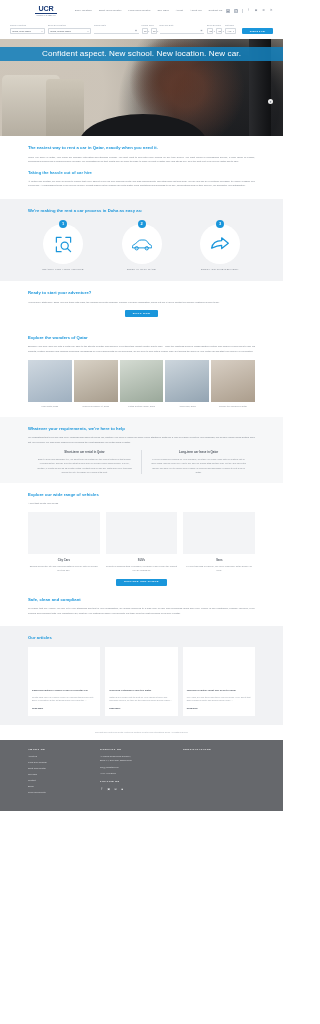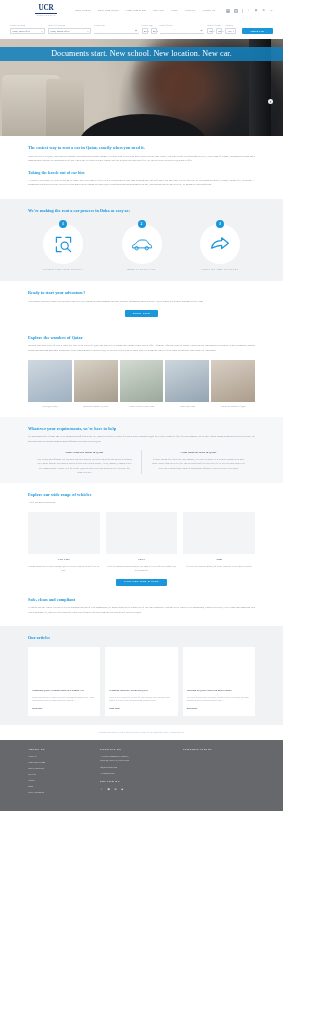--- a/index.html
+++ b/index.html
@@ -5,21 +5,21 @@
   * { margin:0; padding:0; box-sizing:border-box; }
   html,body { width:283px; }
   body {
     font-family:"Liberation Sans", sans-serif;
     background:#ffffff;
     color:#5a6068;
     font-size:3.1px;
     line-height:1.55;
     -webkit-font-smoothing:antialiased;
   }
-  .page { width:283px; overflow:hidden; position:relative;font-family:Liberation Serif, serif; }
+  .page { width:283px; overflow:hidden; position:relative; }
 
   
   .topbar { height:22px; background:#fff; display:flex; align-items:center; padding:0 10px; }
   .logo { width:24px; display:flex; flex-direction:column; align-items:center; margin-left:24px; }
   .logo-word { font-size:7.2px; font-weight:bold; color:#1b3c78; letter-spacing:-0.2px; line-height:1; }
   .logo-bar { width:22px; height:1.6px; background:#1b3c78; margin-top:0.7px; }
   .logo-sub { font-size:1.5px; color:#6b7a93; letter-spacing:0.15px; margin-top:0.6px; }
   .topnav { display:flex; align-items:center; gap:7px; margin-left:17px; flex:1; }
   .topnav a { font-size:2.5px; color:#6d7683; text-decoration:none; letter-spacing:0.15px; white-space:nowrap; }
   .topicons { display:flex; align-items:center; gap:4px; margin-left:auto; }
@@ -245,21 +245,21 @@
     </div>
   </div>
 
   <div class="hero">
     <div class="hero-photo"></div>
     <div class="hero-seat"></div>
     <div class="hero-seat2"></div>
     <div class="hero-pillar"></div>
     <div class="hero-shape-wheel"></div>
     <div class="hero-band">
-      <span>Documents start. New school. New location. New car.</span>
+      <span>Confident aspect. New school. New location. New car.</span>
     </div>
     <div class="hero-dot">✦</div>
   </div>
 
   <div class="sec">
     <h2 class="t">The easiest way to rent a car in Qatar, exactly when you need it.</h2>
     <p class="body">When you arrive in Qatar, your plans are probably interesting and stressful enough. You don't want to deal with more worries on any time delays. You want record or professional service, a wide range of reliable, personalised pricing and a comprehensive process. We understand all of that. That's why we work tirelessly to make our first in Qatar easy and stress-free. See the best rent a car service Qatar has to offer.</p>
     <h3 class="t2">Taking the hassle out of car hire</h3>
     <p class="body">At United Car Rentals, we work all giving to ensure that every aspect of our car hire process meets your high requirements. Our staff know just how busy you are and will do everything necessary to ensure a hassle-free experience. A personalised touch in our service delivery is what makes us the leading car rental Qatar. From quotations and bookings to on-hire, cancellations and on-time delivery, we guarantee your satisfaction.</p>
   </div>

